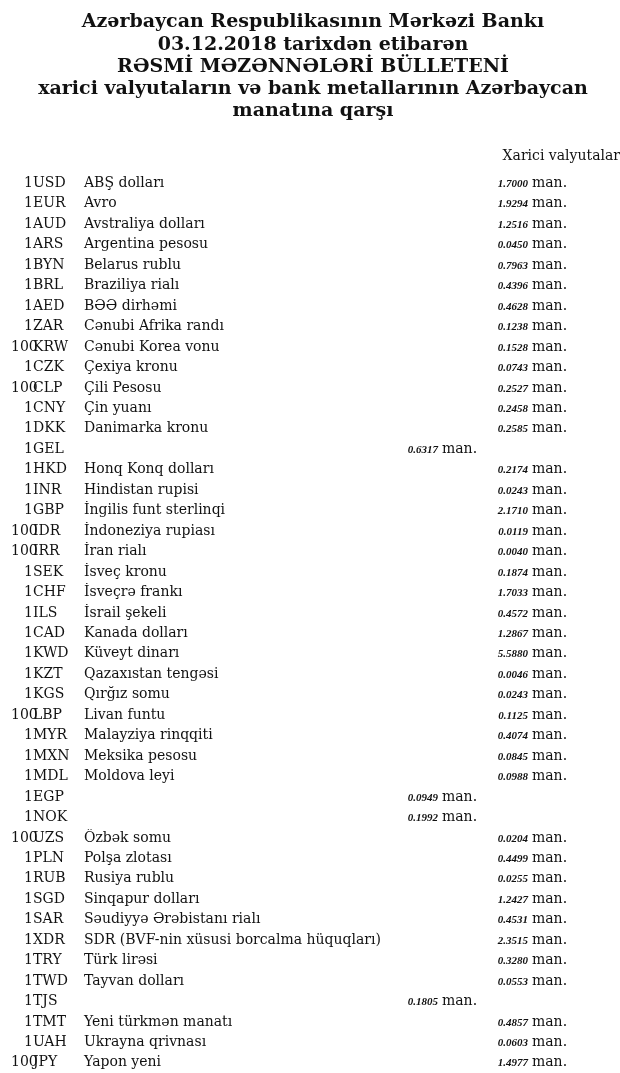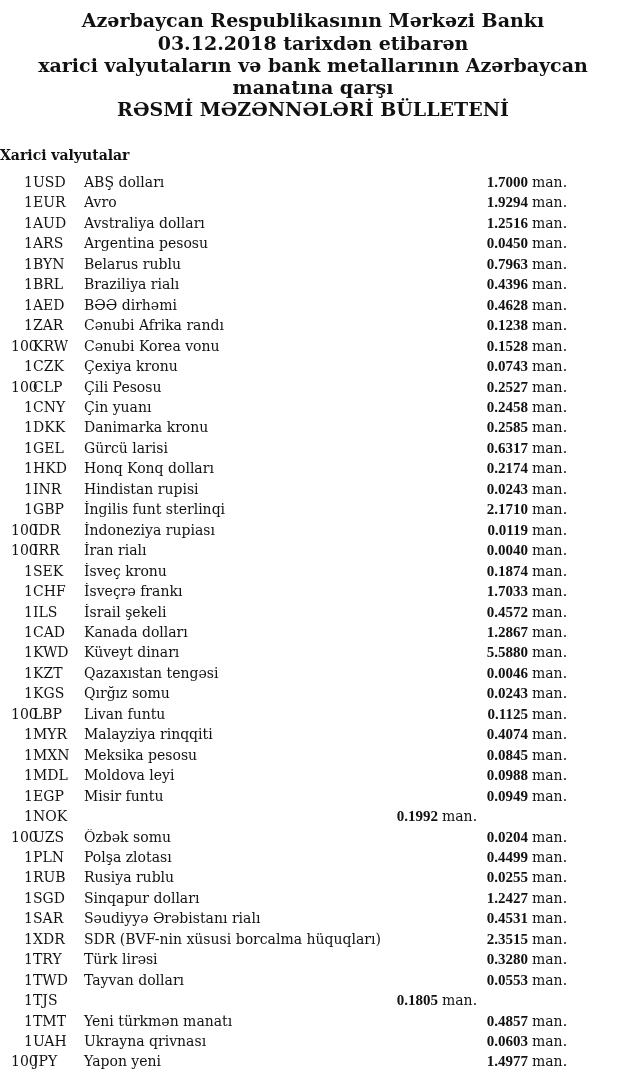--- a/index.html
+++ b/index.html
@@ -28,24 +28,24 @@
     font-weight: bold;
     margin: 0;
   }
   .hline {
     font-size: 19px;
     line-height: 22px;
     font-weight: bold;
   }
   .section-title {
     margin-top: 26px;
-    text-align: left;
+    text-align: right;
     font-size: 14px;
     line-height: 18px;
-    font-weight: bold;
+    font-weight: normal;
   }
   .rates {
     margin-top: 10px;
   }
   .row {
     display: grid;
     grid-template-columns: 22px 46px 1fr 90px 52px;
     align-items: baseline;
     height: 20.46px;
     padding: 0 40px 0 11px;
@@ -59,38 +59,39 @@
     white-space: nowrap;
   }
   .name {
     padding-left: 5px;
     white-space: nowrap;
     overflow: hidden;
   }
   .rate {
     text-align: right;
     font-family: "Liberation Serif", serif;
+    font-style: italic;
     font-weight: bold;
-    font-size: 15px;
+    font-size: 11px;
     white-space: nowrap;
   }
   .unit {
     padding-left: 4px;
     white-space: nowrap;
   }
 </style>
 </head>
 <body>
 
 <div class="page">
   <header>
     <div class="doc-title">Azərbaycan Respublikasının Mərkəzi Bankı</div>
     <div class="hline">03.12.2018 tarixdən etibarən</div>
+    <div class="hline">RƏSMİ MƏZƏNNƏLƏRİ BÜLLETENİ</div>
     <div class="hline">xarici valyutaların və bank metallarının Azərbaycan manatına qarşı</div>
-    <div class="hline">RƏSMİ MƏZƏNNƏLƏRİ BÜLLETENİ</div>
   </header>
 
   <div class="section-title">Xarici valyutalar</div>
 
   <div class="rates">
   <div class="row">
     <span class="qty">1</span>
     <span class="code">USD</span>
     <span class="name">ABŞ dolları</span>
     <span class="rate">1.7000</span>
@@ -189,21 +190,20 @@
     <span class="qty">1</span>
     <span class="code">DKK</span>
     <span class="name">Danimarka kronu</span>
     <span class="rate">0.2585</span>
     <span class="unit">man.</span>
   </div>
 
   <div class="row">
     <span class="qty">1</span>
     <span class="code">GEL</span>
-    <span class="name">Gürcü larisi</span>
     <span class="rate">0.6317</span>
     <span class="unit">man.</span>
   </div>
 
   <div class="row">
     <span class="qty">1</span>
     <span class="code">HKD</span>
     <span class="name">Honq Konq dolları</span>
     <span class="rate">0.2174</span>
     <span class="unit">man.</span>
@@ -325,21 +325,20 @@
     <span class="qty">1</span>
     <span class="code">MDL</span>
     <span class="name">Moldova leyi</span>
     <span class="rate">0.0988</span>
     <span class="unit">man.</span>
   </div>
 
   <div class="row">
     <span class="qty">1</span>
     <span class="code">EGP</span>
-    <span class="name">Misir funtu</span>
     <span class="rate">0.0949</span>
     <span class="unit">man.</span>
   </div>
 
   <div class="row">
     <span class="qty">1</span>
     <span class="code">NOK</span>
     <span class="rate">0.1992</span>
     <span class="unit">man.</span>
   </div>

